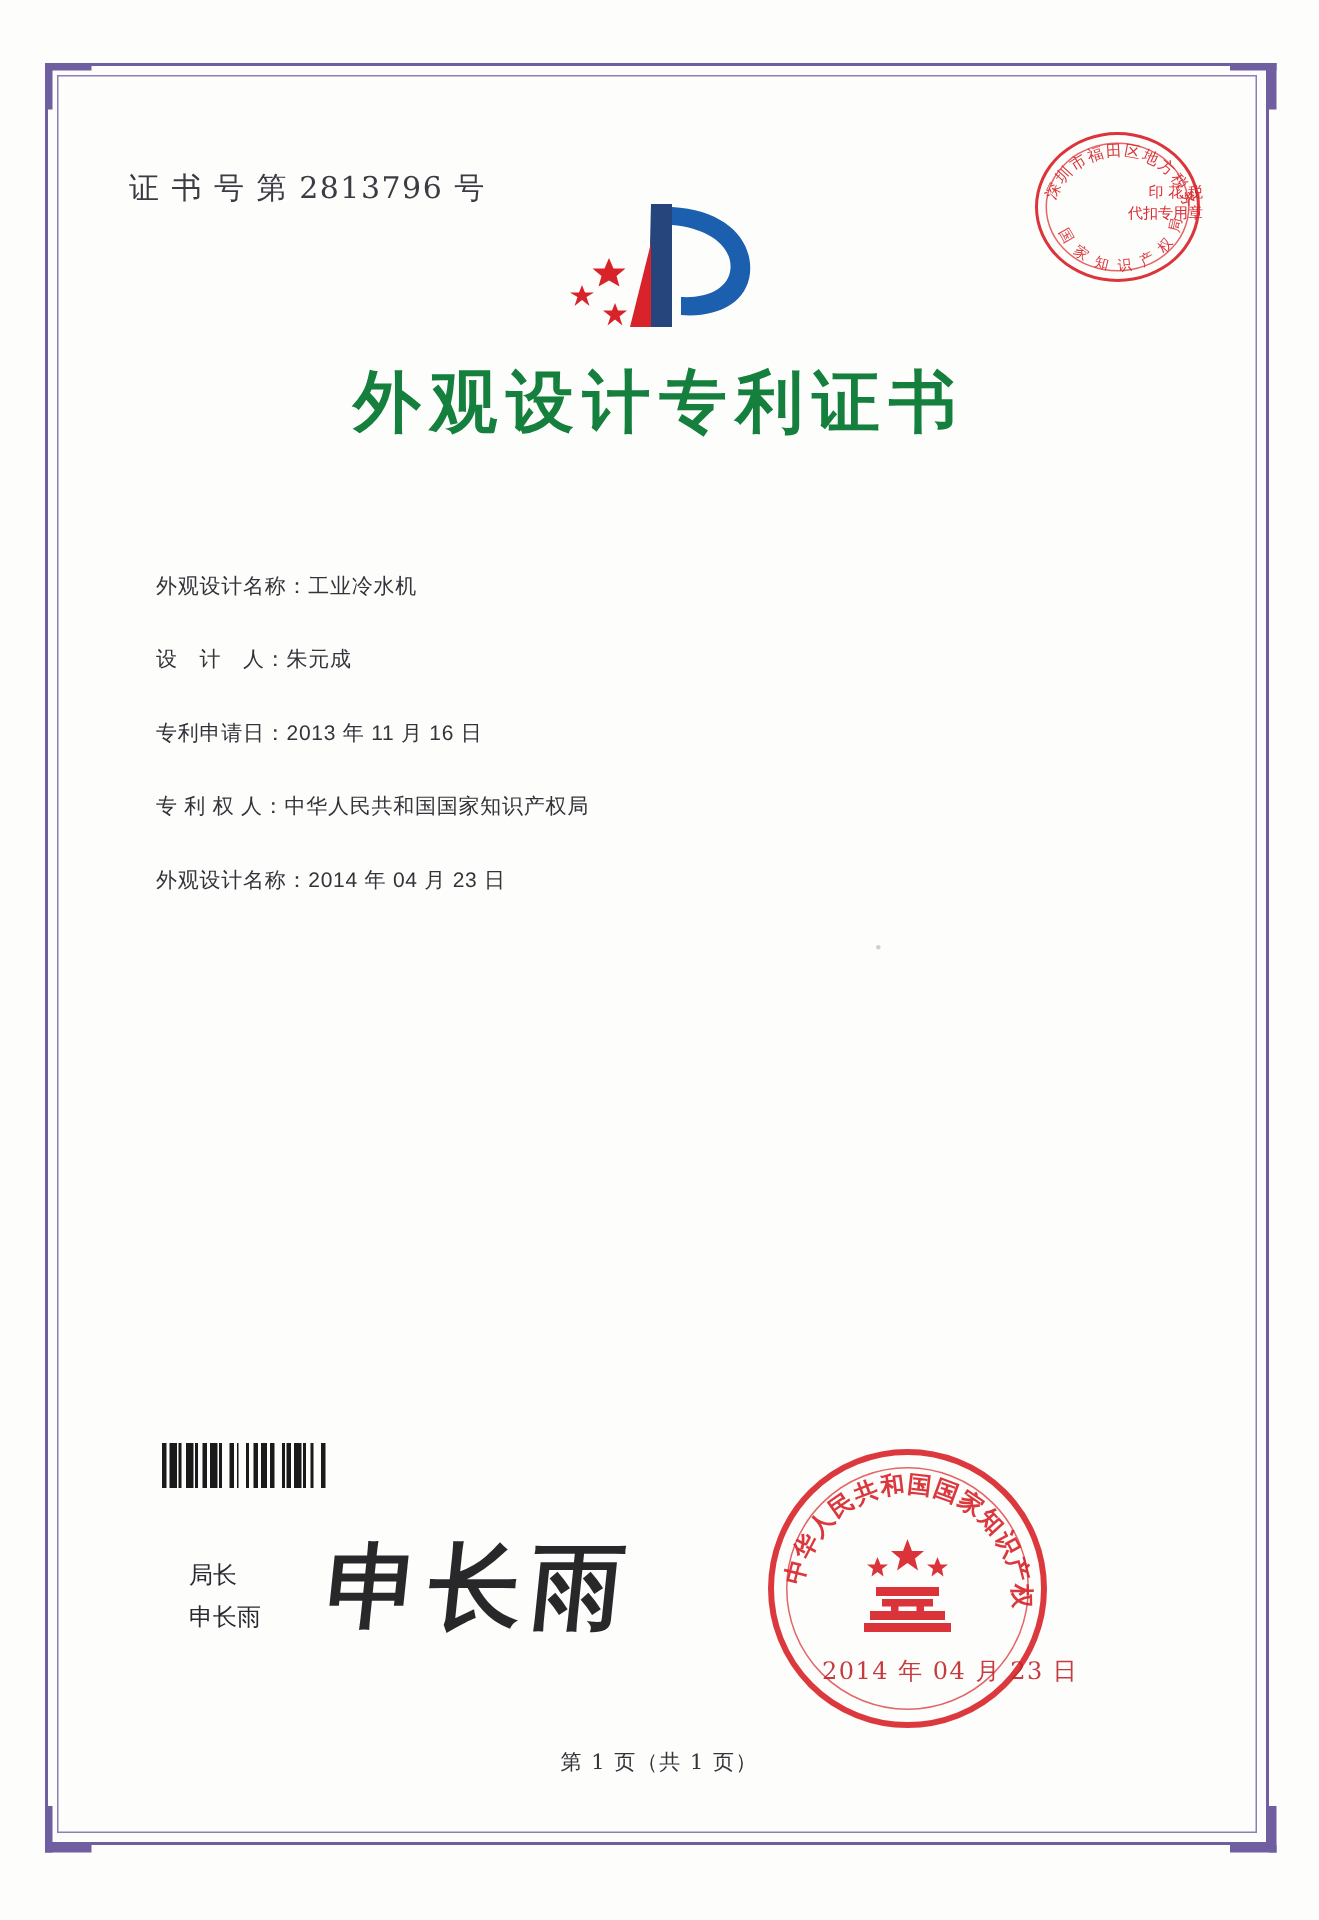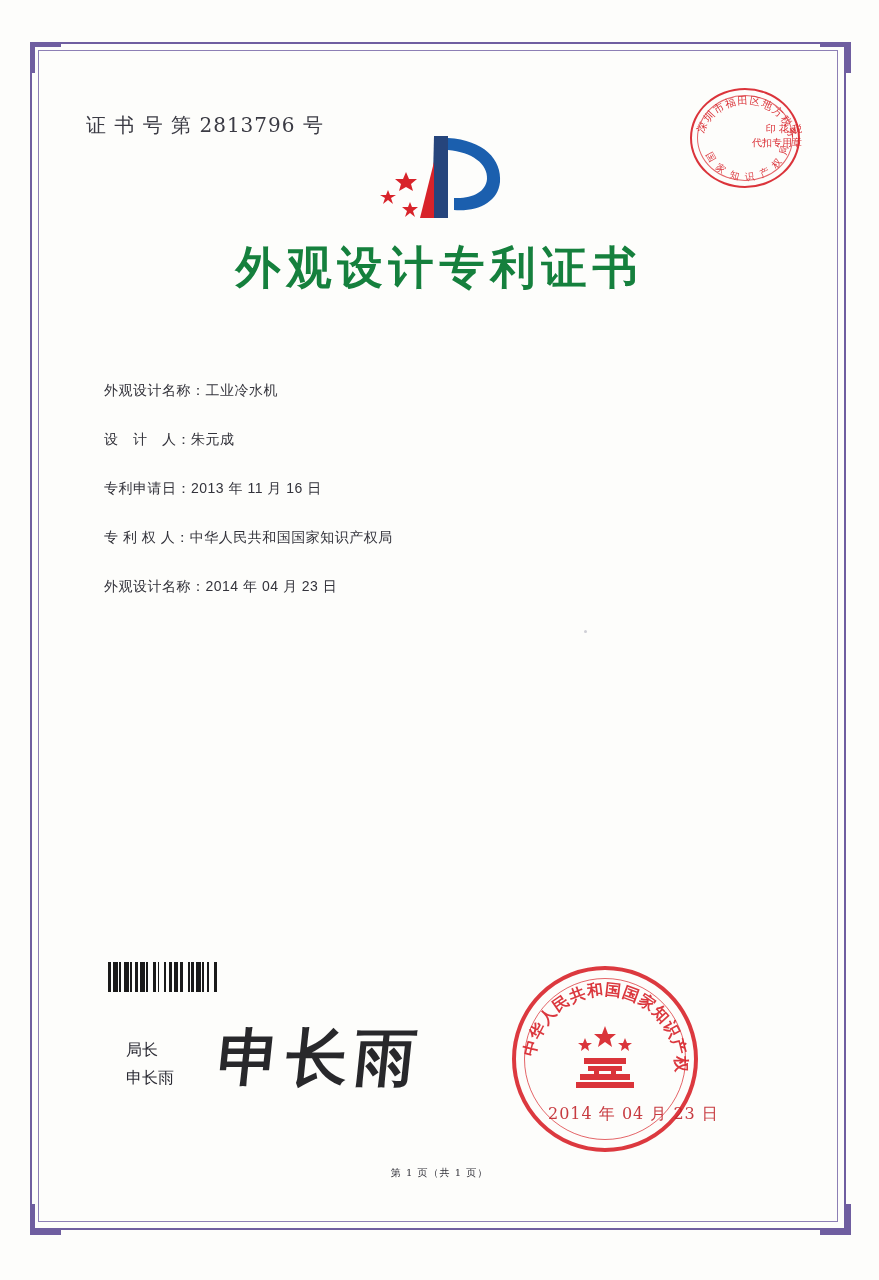--- a/index.html
+++ b/index.html
@@ -216,21 +216,21 @@
     letter-spacing: 1px;
     font-family: "DejaVu Serif", "Liberation Serif", serif;
     opacity: .9;
   }
 
   
   .footer {
     position: absolute;
     left: 0; right: 0; top: 1166px;
     text-align: center;
-    font-size: 10px;
+    font-size: 14px;
     color: #33333b;
     letter-spacing: 1px;
     font-family: "DejaVu Serif", "Liberation Serif", serif;
   }
 
   .faint-dot {
     position: absolute;
     left: 584px; top: 630px;
     width: 3px; height: 3px;
     background: #cfcfd6;

